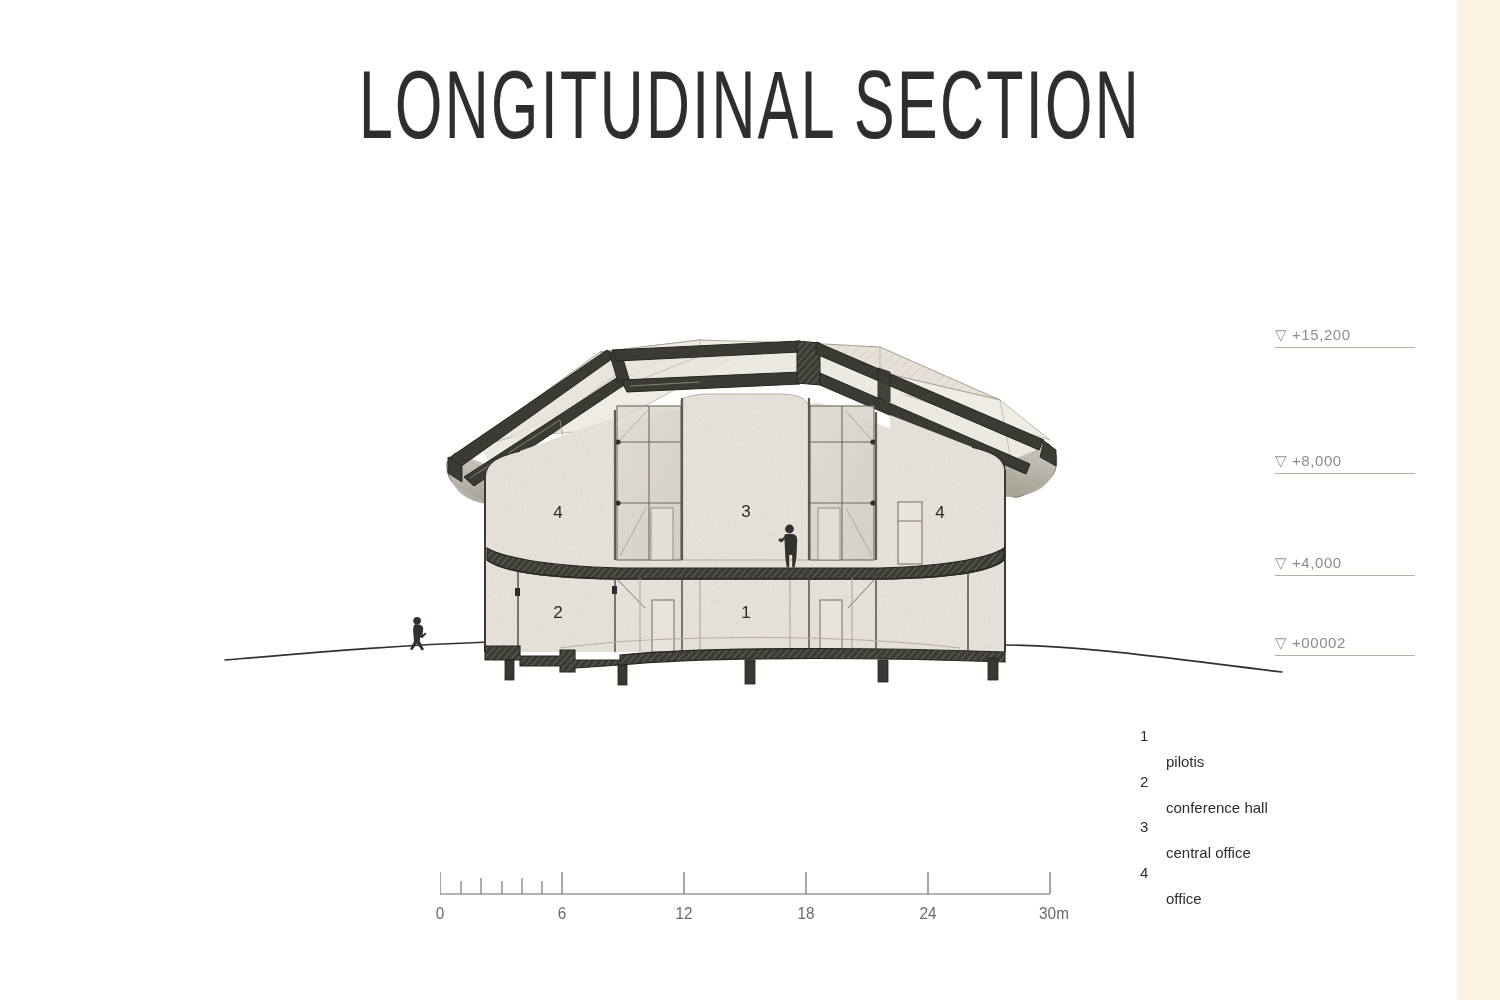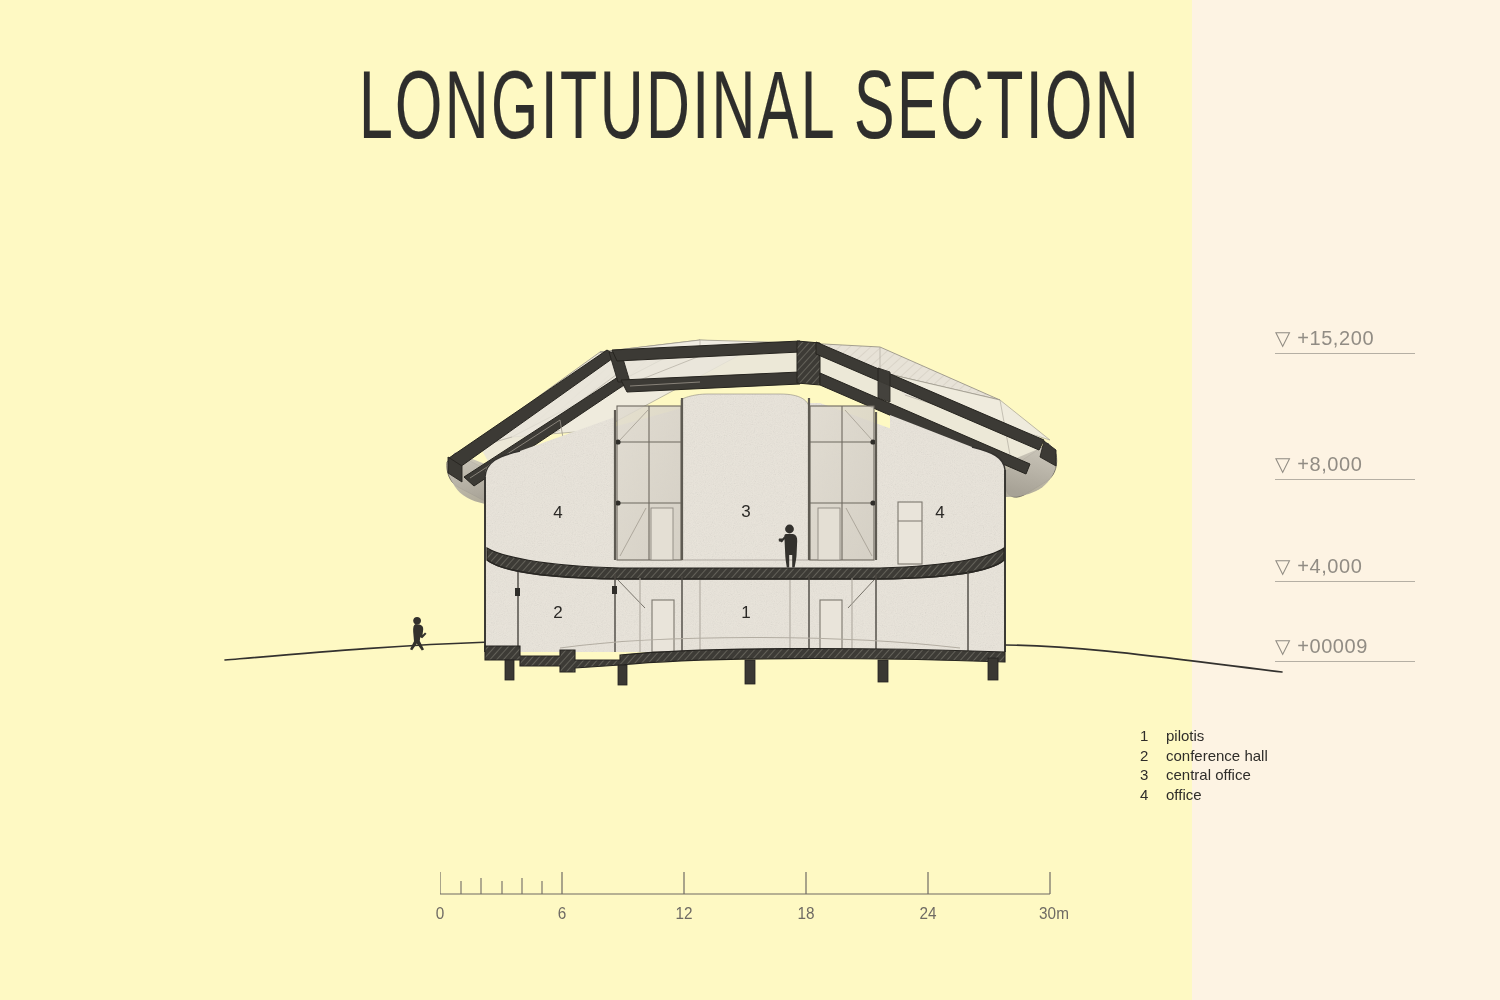--- a/index.html
+++ b/index.html
@@ -11,23 +11,23 @@
   body {
     width: 1500px;
     height: 1000px;
     overflow: hidden;
     font-family: "Liberation Sans", sans-serif;
     position: relative;
   }
   #sheet {
     position: absolute;
     left: 0; top: 0;
-    width: 1192px;
+    width: 1457px;
     height: 1000px;
-    background: #fef9c3;
+    background: #ffffff;
   }
 
   
   #title {
     position: absolute;
     left: 0;
     top: 50px;
     width: 1500px;
     text-align: center;
     font-family: "Liberation Sans", sans-serif;
@@ -49,41 +49,41 @@
     height: 1000px;
   }
 
   
   .elev {
     position: absolute;
     left: 1275px;
     width: 140px;
     color: #8d8madd;
     color: #918c84;
-    font-size: 20px;
+    font-size: 15px;
     letter-spacing: 0.6px;
     border-bottom: 1px solid #b5afa4;
     padding-bottom: 3px;
     white-space: nowrap;
     font-family: "Liberation Sans", sans-serif;
   }
 
   
   #legend {
     position: absolute;
     left: 1140px;
     top: 726px;
     font-size: 15px;
     color: #2f2d2a;
     line-height: 19.5px;
     font-family: "Liberation Sans", sans-serif;
   }
   #legend .row { display: flex; }
   #legend .num { width: 26px; flex: 0 0 26px; }
-  #legend .lab { white-space: nowrap; }
+  #legend .lab { white-space: nowrap; margin-top: 26px; }
 
   
   #scalebar {
     position: absolute;
     left: 440px;
     top: 868px;
     width: 620px;
     height: 70px;
   }
   .sl-lab {
@@ -369,21 +369,21 @@
   <div class="elev" style="top:326px">
     <span>▽ +15,200</span>
   </div>
   <div class="elev" style="top:452px">
     <span>▽ +8,000</span>
   </div>
   <div class="elev" style="top:554px">
     <span>▽ +4,000</span>
   </div>
   <div class="elev" style="top:634px">
-    <span>▽ +00009</span>
+    <span>▽ +00002</span>
   </div>
 
   <div id="legend">
     <div class="row">
       <span class="num">1</span>
       <span class="lab">pilotis</span>
     </div>
     <div class="row">
       <span class="num">2</span>
       <span class="lab">conference hall</span>

